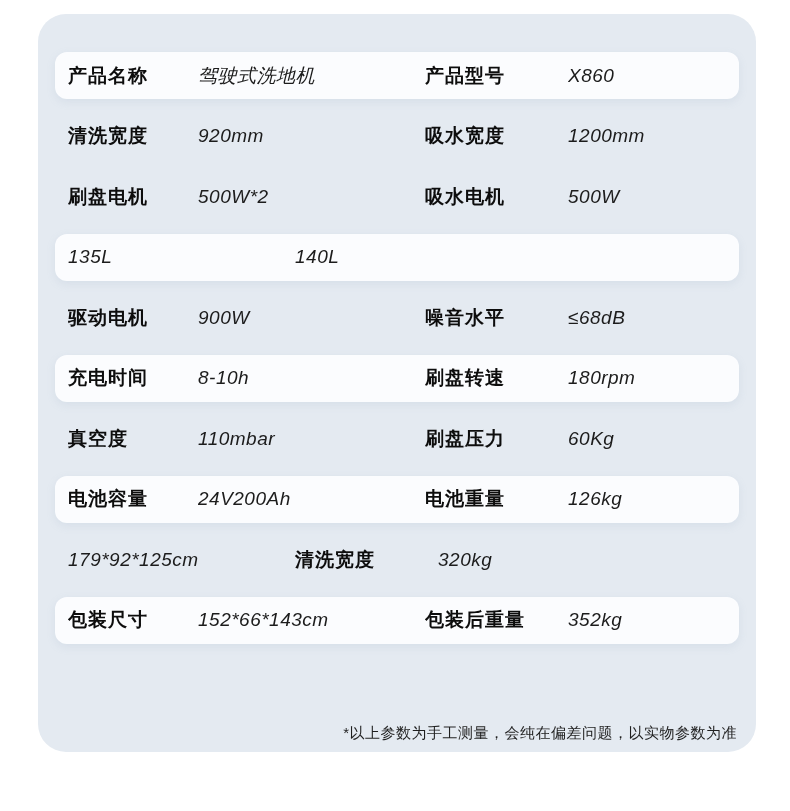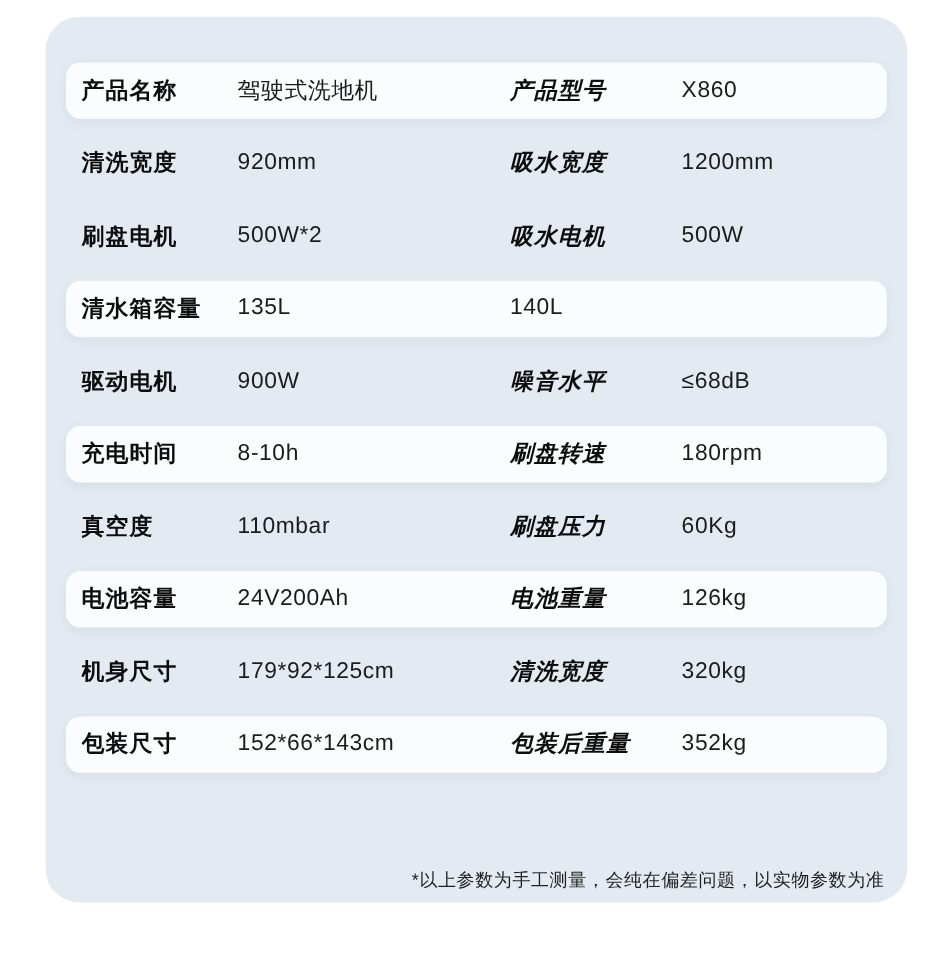--- a/index.html
+++ b/index.html
@@ -41,24 +41,25 @@
   }
   .cell.label {
     font-weight: bold;
     letter-spacing: 1px;
     color: #0d0d0d;
   }
   .cell.value {
     font-weight: normal;
     letter-spacing: 0.5px;
     color: #1c1c1c;
+    font-style: italic;
   }
   .col-label1 { width: 130px; }
   .col-value1 { width: 227px; }
-  .col-label2 { width: 143px; font-style: italic; }
+  .col-label2 { width: 143px; }
   .col-value2 { flex: 1; }
   .footnote {
     position: absolute;
     right: 19px;
     bottom: 9px;
     font-size: 15px;
     letter-spacing: 0.5px;
     color: #1f1f1f;
     text-align: right;
   }
@@ -80,21 +81,20 @@
     <div class="cell label col-label2">吸水宽度</div>
     <div class="cell value col-value2">1200mm</div>
   </div>
       <div class="spec-row">
     <div class="cell label col-label1">刷盘电机</div>
     <div class="cell value col-value1">500W*2</div>
     <div class="cell label col-label2">吸水电机</div>
     <div class="cell value col-value2">500W</div>
   </div>
       <div class="spec-row highlight">
-    <div class="cell label col-label1">清水箱容量</div>
     <div class="cell value col-value1">135L</div>
     <div class="cell value col-value2">140L</div>
   </div>
       <div class="spec-row">
     <div class="cell label col-label1">驱动电机</div>
     <div class="cell value col-value1">900W</div>
     <div class="cell label col-label2">噪音水平</div>
     <div class="cell value col-value2">≤68dB</div>
   </div>
       <div class="spec-row highlight">
@@ -109,21 +109,20 @@
     <div class="cell label col-label2">刷盘压力</div>
     <div class="cell value col-value2">60Kg</div>
   </div>
       <div class="spec-row highlight">
     <div class="cell label col-label1">电池容量</div>
     <div class="cell value col-value1">24V200Ah</div>
     <div class="cell label col-label2">电池重量</div>
     <div class="cell value col-value2">126kg</div>
   </div>
       <div class="spec-row">
-    <div class="cell label col-label1">机身尺寸</div>
     <div class="cell value col-value1">179*92*125cm</div>
     <div class="cell label col-label2">清洗宽度</div>
     <div class="cell value col-value2">320kg</div>
   </div>
       <div class="spec-row highlight">
     <div class="cell label col-label1">包装尺寸</div>
     <div class="cell value col-value1">152*66*143cm</div>
     <div class="cell label col-label2">包装后重量</div>
     <div class="cell value col-value2">352kg</div>
   </div>

